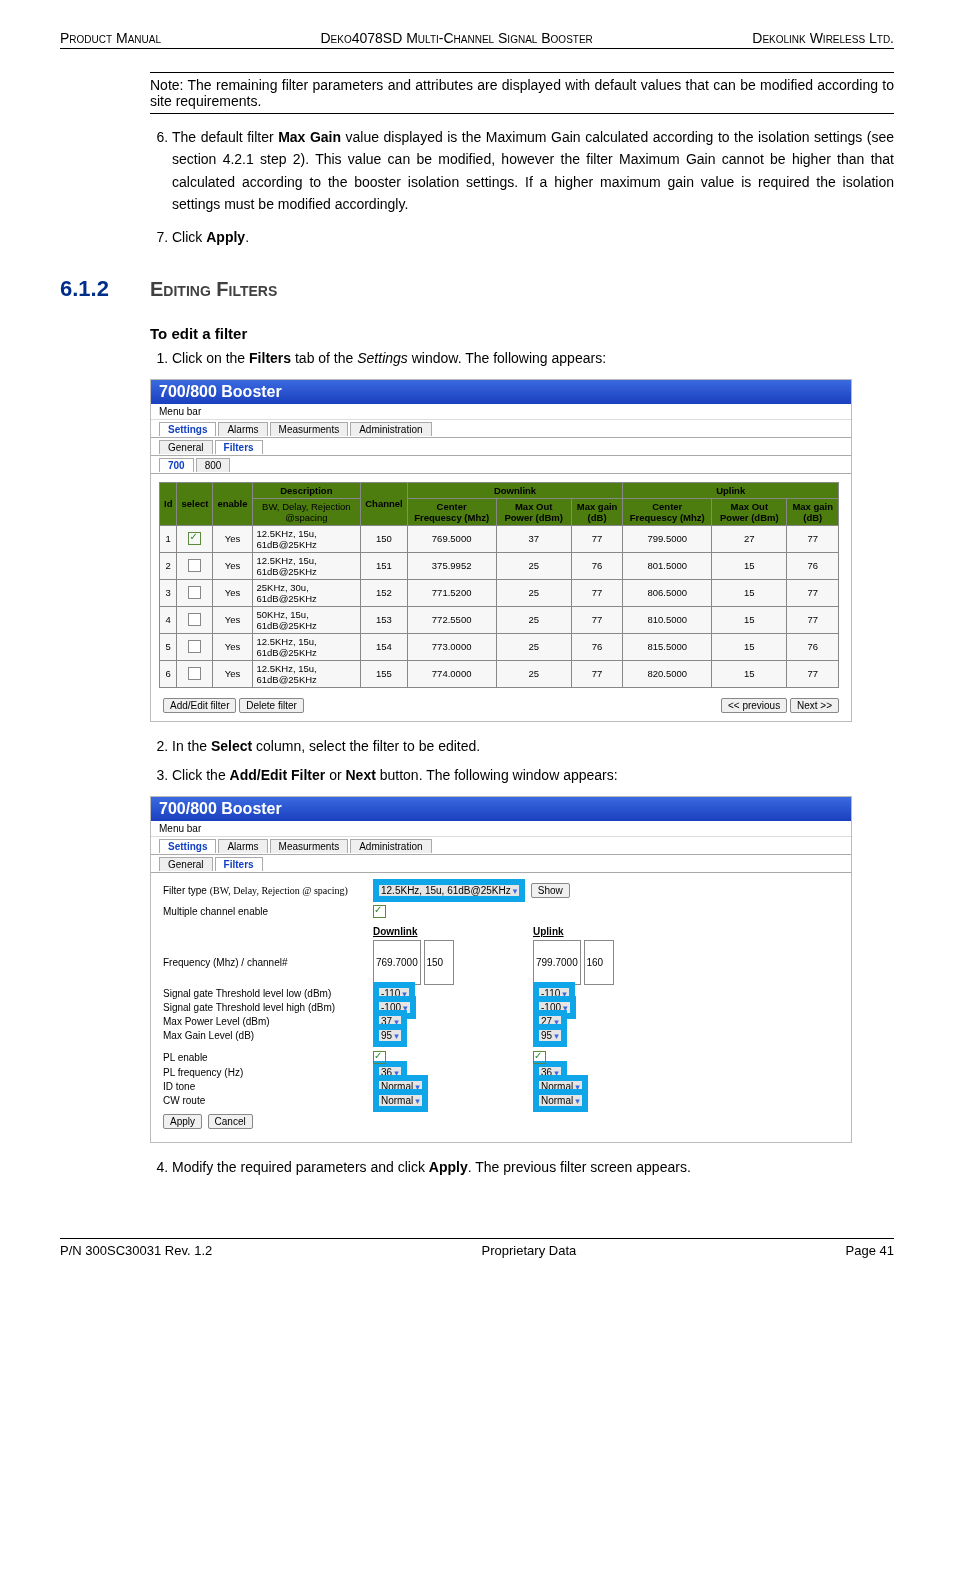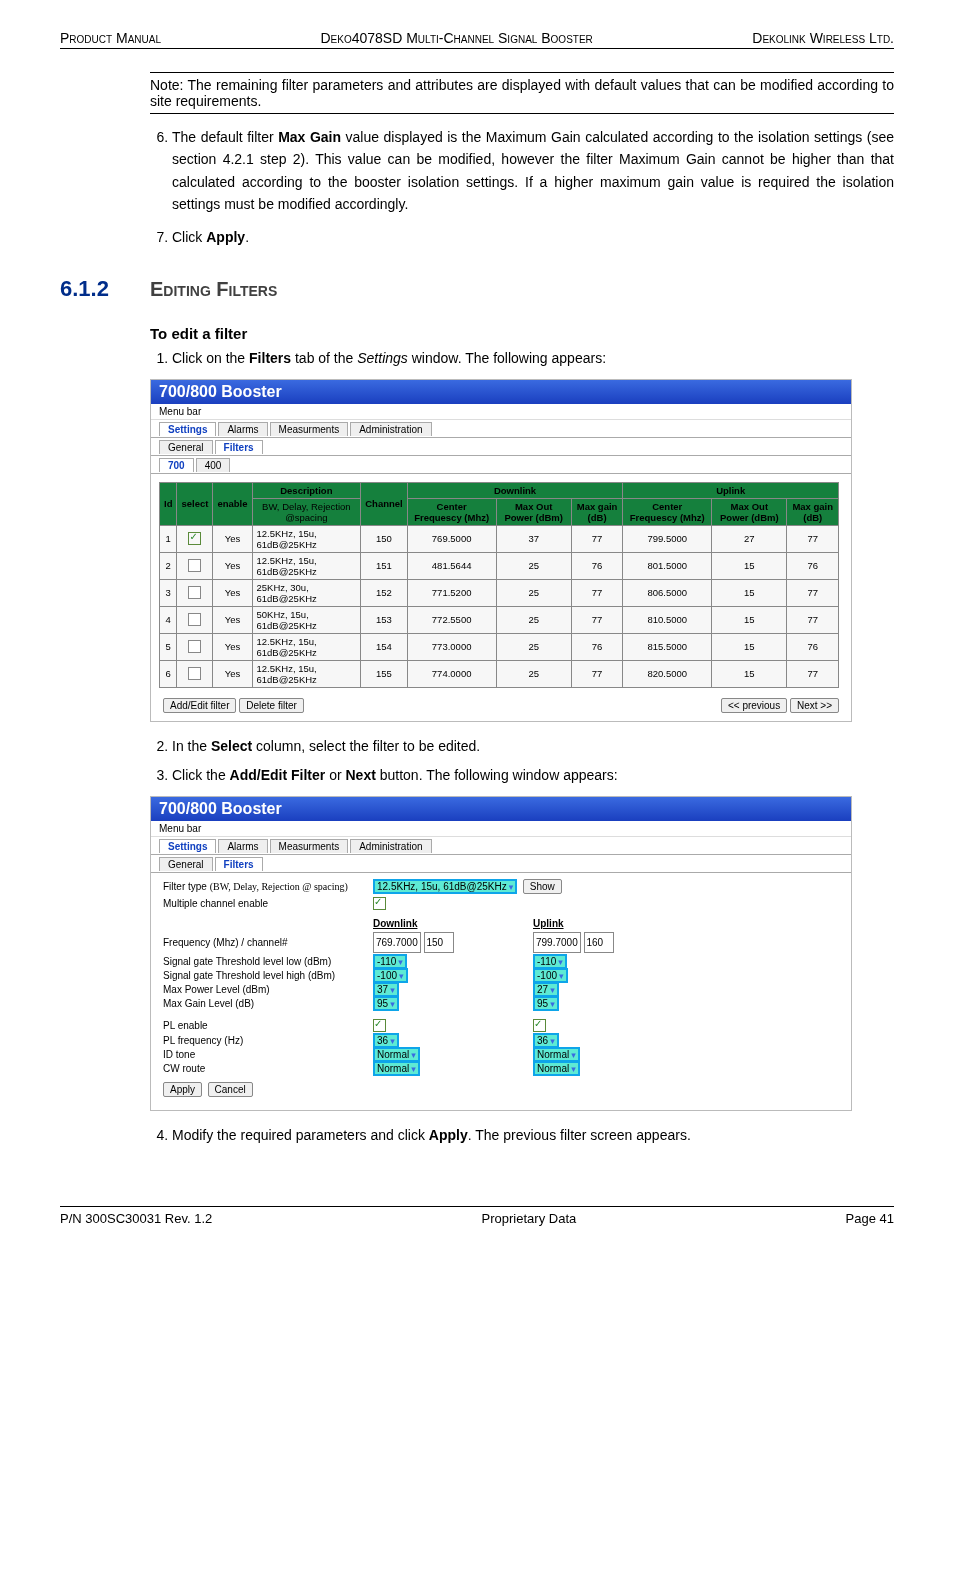--- a/index.html
+++ b/index.html
@@ -124,21 +124,21 @@
   }
   table.filters-tbl th, table.filters-tbl td {
     border: 1px solid #888;
     padding: 2px 4px;
     font-size: 9.5px;
     text-align: center;
     background: #f7f7f7;
   }
   table.filters-tbl th {
     font-weight: bold;
-    background: #15803d;
+    background: #4d7c0f;
   }
   .btn-row {
     display: flex;
     justify-content: space-between;
     padding: 4px 12px 10px 12px;
   }
   .btn {
     border: 1px solid #888;
     padding: 1px 6px;
     background: #f0f0f0;
@@ -160,31 +160,31 @@
   .col-dl, .col-ul {
     width: 160px;
   }
   .col-head {
     font-weight: bold;
     text-decoration: underline;
     font-size: 10px;
   }
   .inp {
     border: 1px solid #888;
-    padding: 4px 2px;
+    padding: 16px 2px;
     font-size: 10px;
     background: #fff;
     display: inline-block;
     min-width: 40px;
   }
   .sel {
-    border: 2px solid #0ea5e9;
+    border: 6px solid #0ea5e9;
     padding: 0 2px;
     font-size: 10px;
-    background: #5eead4;
+    background: #e5e5e5;
   }
   .chev {
     color: #3a6ae0;
     font-size: 9px;
     margin-left: 2px;
   }
   .chk {
     display: inline-block;
     width: 11px;
     height: 11px;
@@ -263,21 +263,21 @@
       <span class="tab">Administration</span>
     </div>
     <div class="tabs-sep"></div>
     <div class="tabs-line">
       <span class="tab">General</span>
       <span class="tab active">Filters</span>
     </div>
     <div class="tabs-sep"></div>
     <div class="tabs-line">
       <span class="tab active">700</span>
-      <span class="tab">400</span>
+      <span class="tab">800</span>
     </div>
     <div class="tabs-sep"></div>
 
     <table class="filters-tbl">
       <tbody>
           <tr>
         <th rowspan="2">Id</th>
         <th rowspan="2">select</th>
         <th rowspan="2">enable</th>
         <th>Description</th>
@@ -308,21 +308,21 @@
             <td>799.5000</td>
             <td>27</td>
             <td>77</td>
           </tr>
           <tr>
             <td>2</td>
             <td><span class="chk-empty"></span></td>
             <td>Yes</td>
             <td style="text-align: left;">12.5KHz, 15u, 61dB@25KHz</td>
             <td>151</td>
-            <td>481.5644</td>
+            <td>375.9952</td>
             <td>25</td>
             <td>76</td>
             <td>801.5000</td>
             <td>15</td>
             <td>76</td>
           </tr>
           <tr>
             <td>3</td>
             <td><span class="chk-empty"></span></td>
             <td>Yes</td>

